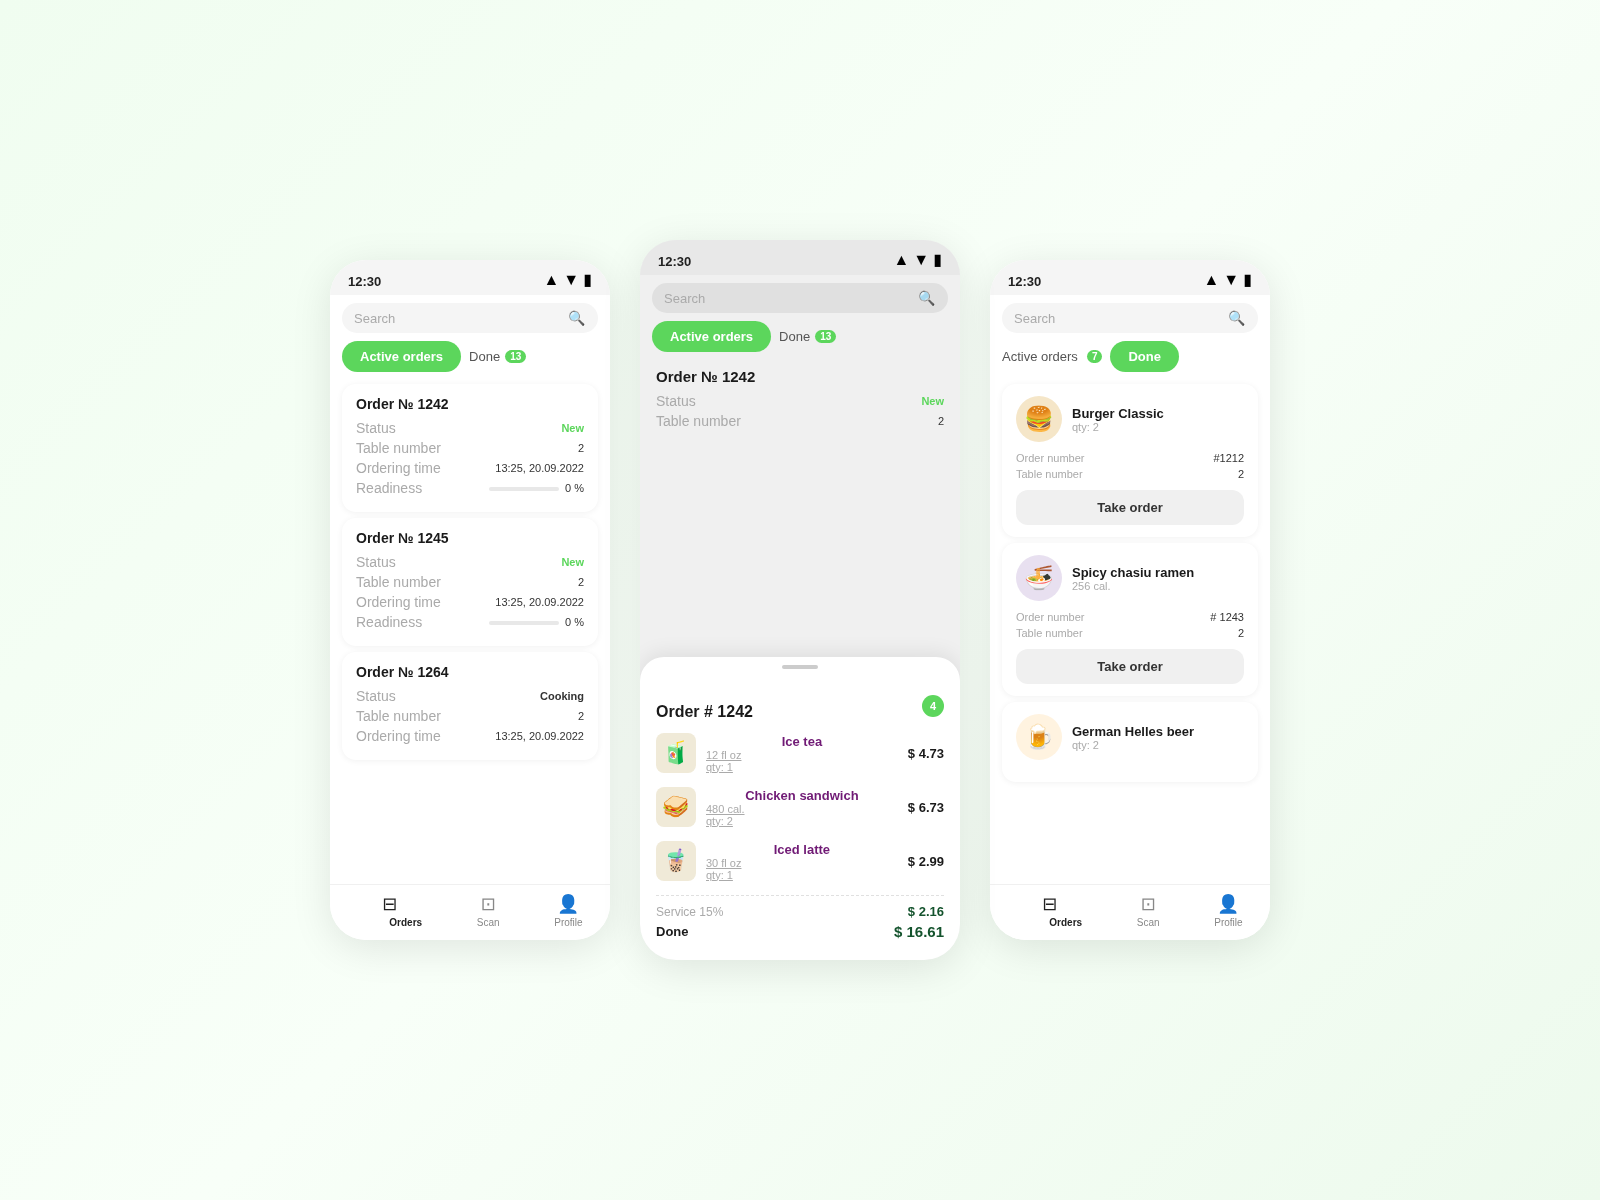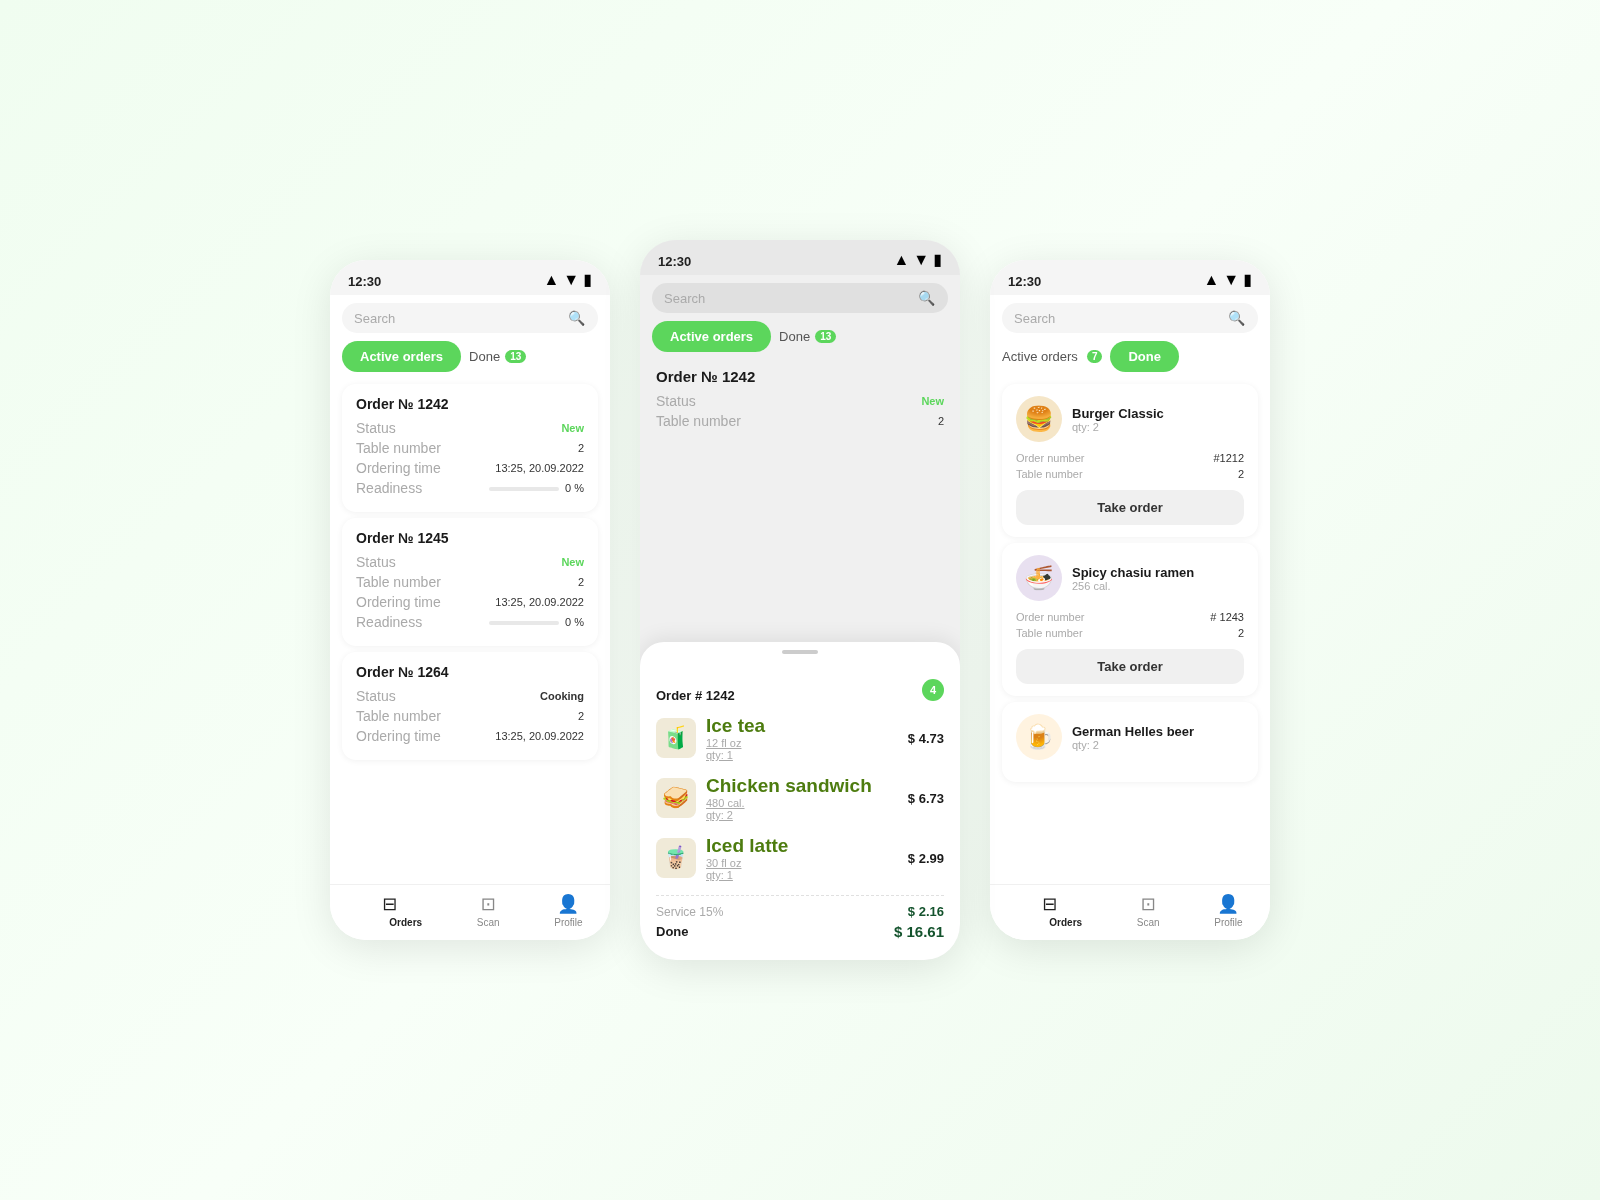--- a/index.html
+++ b/index.html
@@ -231,21 +231,21 @@
       background: #fff;
       border-radius: 24px 24px 0 0;
       position: absolute;
       bottom: 0;
       left: 0;
       right: 0;
       padding: 0 16px 16px;
       box-shadow: 0 -4px 20px rgba(0,0,0,0.08);
     }
     .sheet-title {
-      font-size: 13px;
+      font-size: 16px;
       font-weight: 700;
       color: #1a1a1a;
       margin-bottom: 12px;
       margin-top: 24px;
     }
     .sheet-title-row {
       display: flex;
       align-items: center;
       justify-content: space-between;
     }
@@ -275,23 +275,24 @@
       display: flex;
       align-items: center;
       justify-content: center;
       font-size: 22px;
       flex-shrink: 0;
     }
     .item-details {
       flex: 1;
     }
     .item-name {
-      font-size: 19px;
-      font-weight: 600;
-      color: #4d7c0f;
+      font-size: 13px;
+      font-weight: 600;
+      color: #701a75;
+      text-align: center;
     }
     .item-sub {
       font-size: 11px;
       color: #aaa;
       text-decoration: underline;
     }
     .item-price {
       font-size: 13px;
       font-weight: 600;
       color: #1a1a1a;

